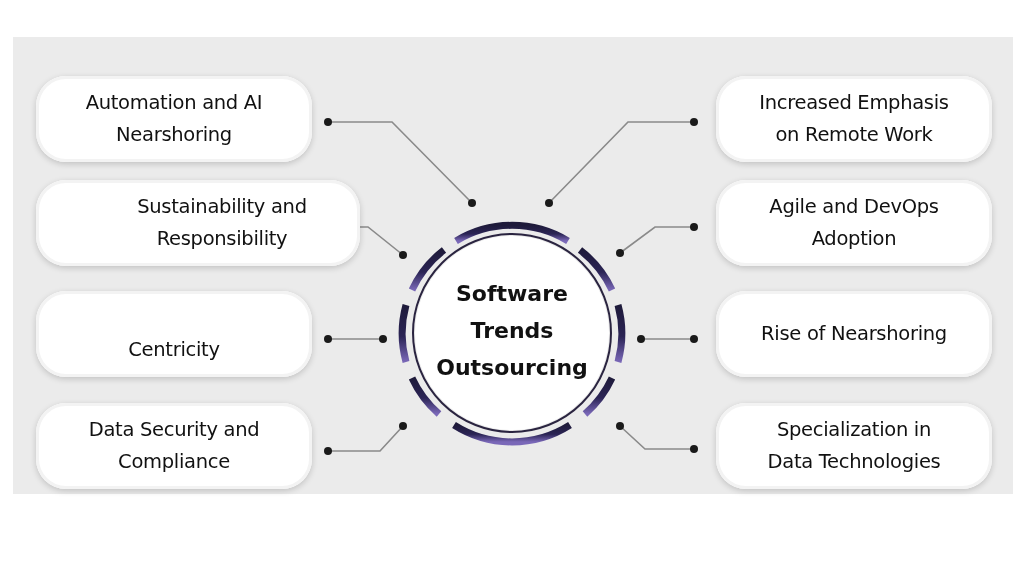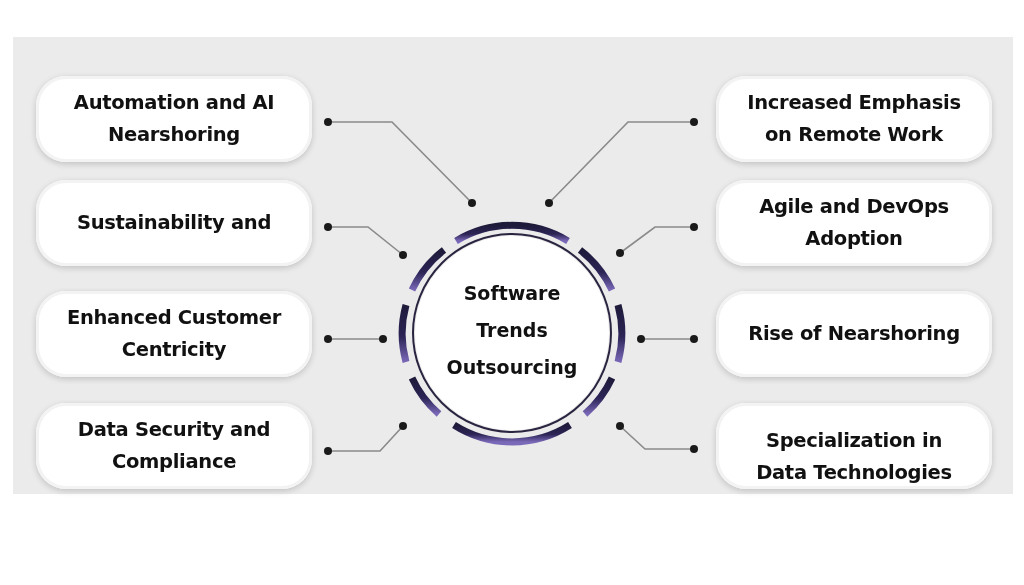--- a/index.html
+++ b/index.html
@@ -3,25 +3,25 @@
 <meta charset="utf-8">
 <style>
   html, body { margin: 0; padding: 0; background: #ffffff; }
   body { width: 1024px; height: 585px; position: relative; overflow: hidden;
          font-family: "DejaVu Sans", "Liberation Sans", sans-serif; }
   .panel { position: absolute; left: 13px; top: 37px; width: 1000px; height: 457px;
            background: #ebebeb; }
   .card { position: absolute; width: 276px; height: 86px; border-radius: 30px;
           background: #ffffff; display: flex; align-items: center; justify-content: center;
           text-align: center; box-shadow: 0 2px 6px rgba(0,0,0,0.18), inset 0 0 0 3px #f3f3f3; }
-  .card span { font-weight: bold; font-size: 19.5px; line-height: 32px; color: #111111;
+  .card span { font-weight: normal; font-size: 19.5px; line-height: 32px; color: #111111;
                letter-spacing: -0.3px; }
   .svgwrap { position: absolute; left: 0; top: 0; width: 1024px; height: 585px; }
   .center-title { position: absolute; left: 412px; top: 275px; width: 200px; text-align: center;
-                  font-weight: bold; font-size: 19px; line-height: 37px; color: #111; }
+                  font-weight: bold; font-size: 22px; line-height: 37px; color: #111; }
 </style>
 </head>
 <body>
 
 <div class="panel"></div>
 
 <svg class="svgwrap" viewBox="0 0 1024 585">
   <defs>
     <linearGradient id="ringGrad" x1="0" y1="0" x2="0" y2="1">
       <stop offset="0" stop-color="#1e1a3a"></stop>
@@ -76,34 +76,34 @@
 
 <div class="center-title">
   <div>Software</div>
   <div>Trends</div>
   <div>Outsourcing</div>
 </div>
 
 <div class="card" style="left:36px;top:76px;">
   <span><span>Automation and AI</span><br><span>Nearshoring</span></span>
 </div>
-<div class="card" style="left:36px;top:180px;">
-  <span><span>Sustainability and</span><br></span>
+<div class="card" style="left:36px;top:180px;padding-left:48px;">
+  <span><span>Sustainability and</span><br><span>Responsibility</span></span>
 </div>
 <div class="card" style="left:36px;top:291px;">
-  <span><span>Enhanced Customer</span><br><span>Centricity</span></span>
+  <span><br><span>Centricity</span></span>
 </div>
 <div class="card" style="left:36px;top:403px;text-align:center;">
   <span><span>Data Security and</span><br><span>Compliance</span></span>
 </div>
 
 <div class="card" style="left:716px;top:76px;">
   <span><span>Increased Emphasis</span><br><span>on Remote Work</span></span>
 </div>
 <div class="card" style="left:716px;top:180px;">
   <span><span>Agile and DevOps</span><br><span>Adoption</span></span>
 </div>
 <div class="card" style="left:716px;top:291px;">
   <span><span>Rise of Nearshoring</span></span>
 </div>
-<div class="card" style="left:716px;top:403px;align-items:flex-end;">
+<div class="card" style="left:716px;top:403px;">
   <span><span>Specialization in</span><br><span>Data Technologies</span></span>
 </div>
 
 </body></html>

